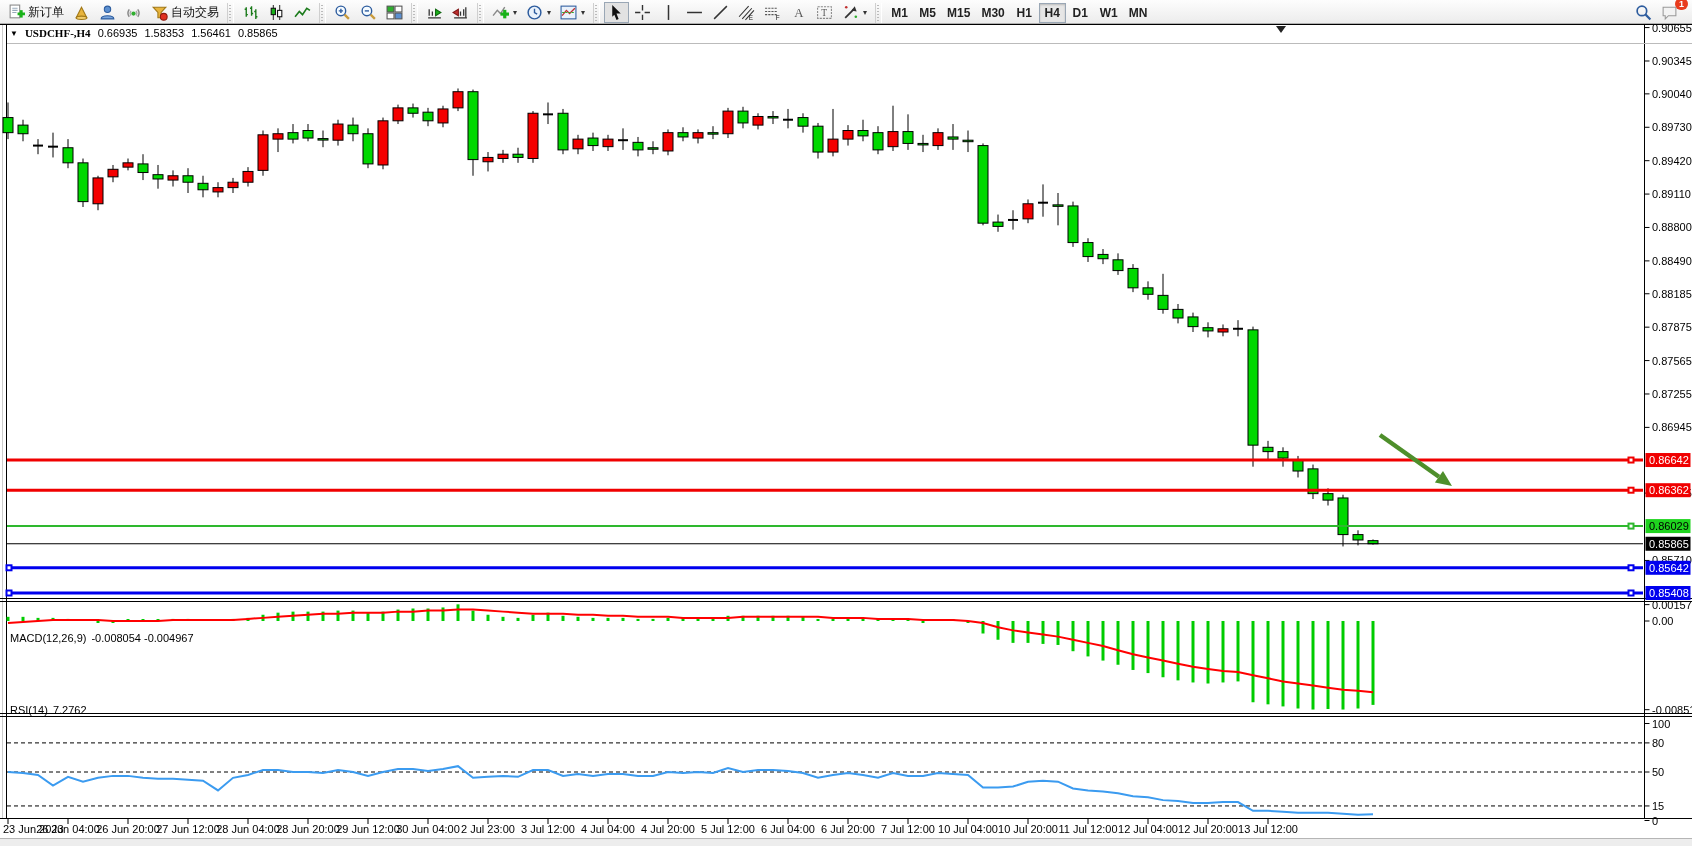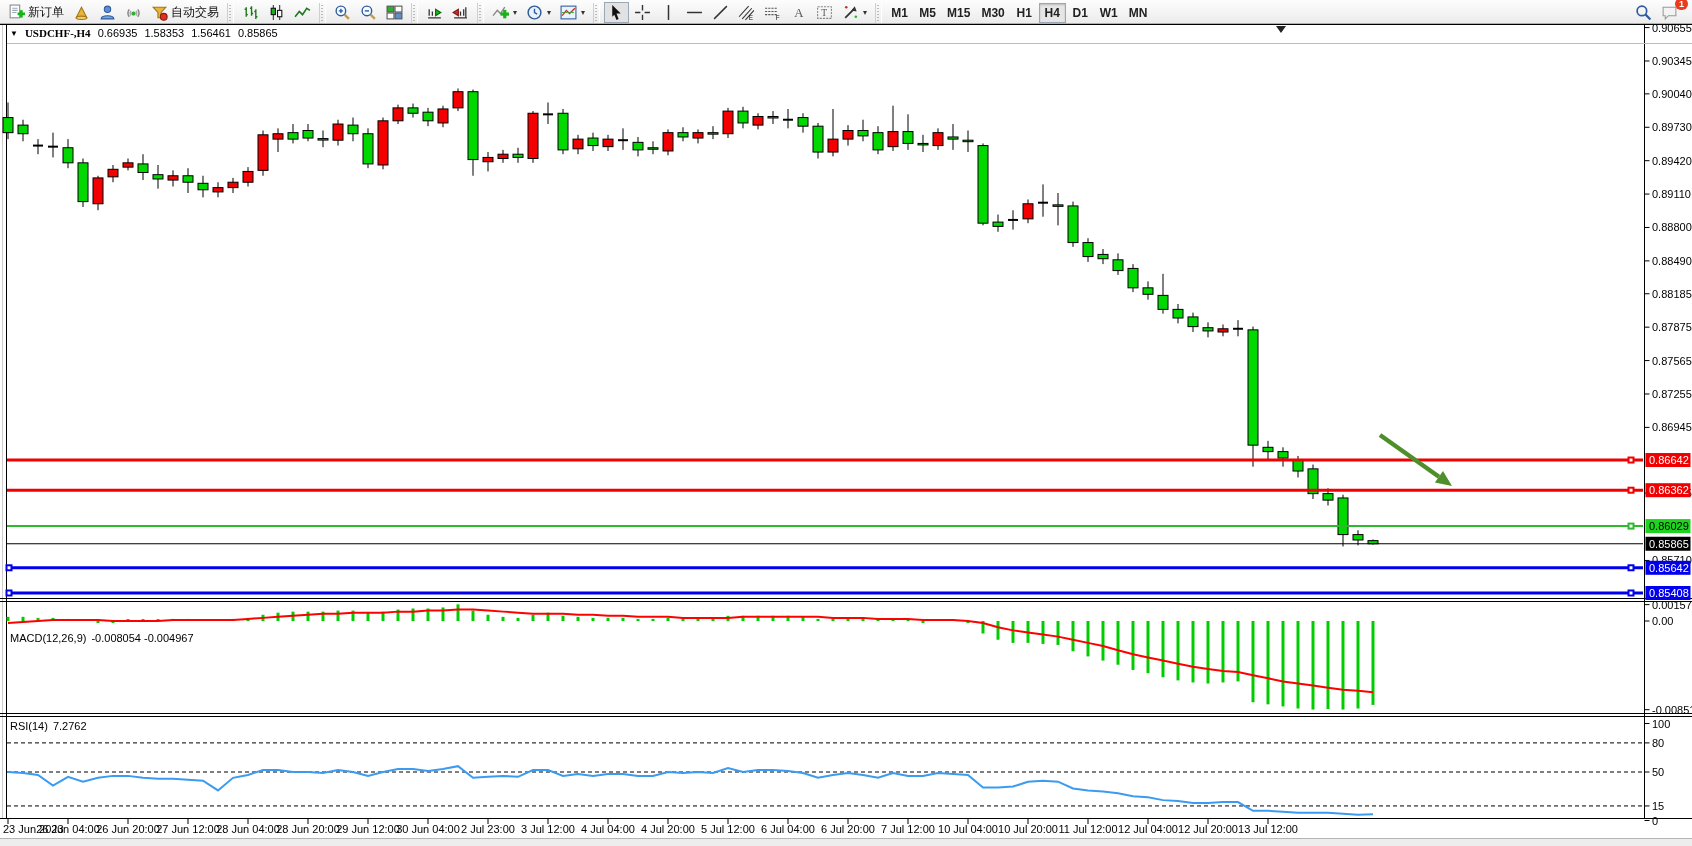--- a/index.html
+++ b/index.html
@@ -479,21 +479,21 @@
   <span>0.66935</span>
   <span>1.58353</span>
   <span>1.56461</span>
   <span>0.85865</span>
 </div>
 
 <div class="ind-label" style="left:10px;top:604px;margin-top:28px;">
   <span>MACD(12,26,9)</span>
     <span>-0.008054 -0.004967</span>
 </div>
-<div class="ind-label" style="left:10px;top:720px;">
+<div class="ind-label" style="left:10px;top:704px;">
   <span>RSI(14)</span>
     <span>7.2762</span>
 </div>
 
 <div class="toolbar">
 
   <button class="tbtn">
     <svg viewBox="0 0 16 16">
       <rect x="2" y="1" width="9" height="12" fill="#fff" stroke="#888"></rect>
       <path d="M4 4h5M4 6h5M4 8h4" stroke="#9ab" stroke-width="1" fill="none"></path>

